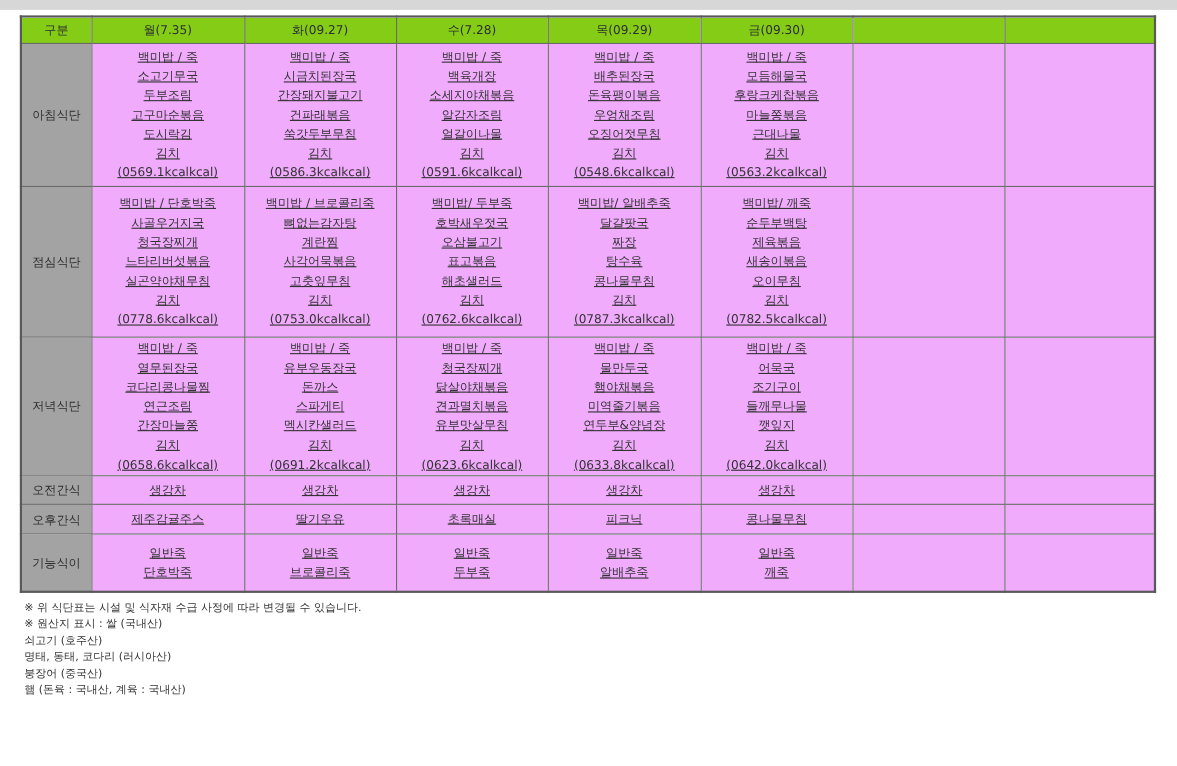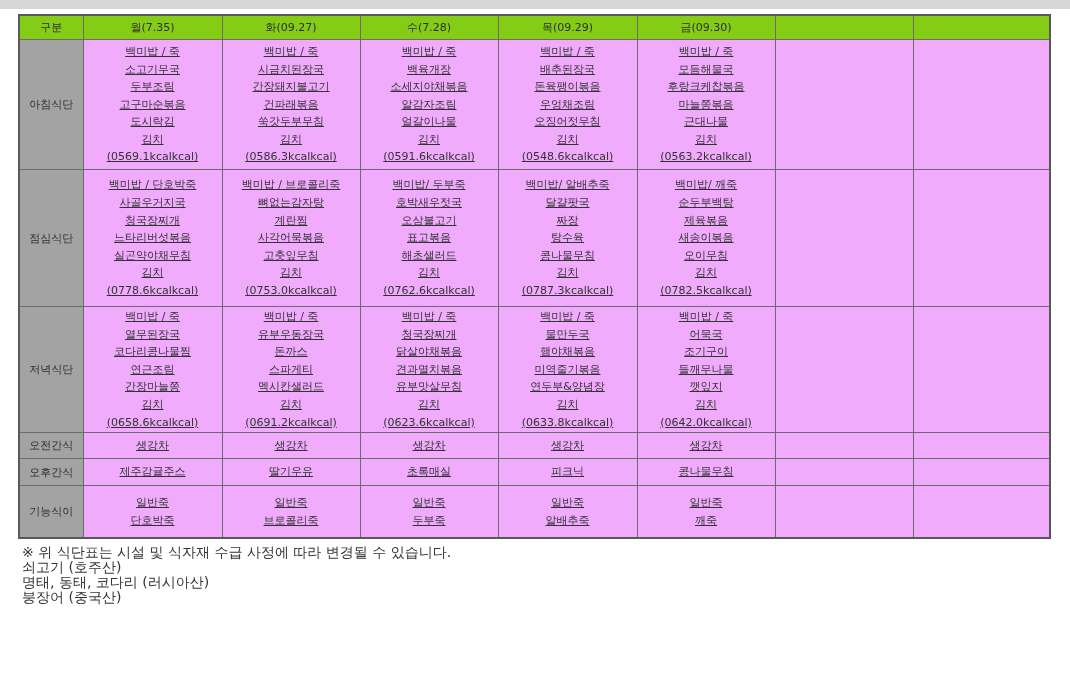--- a/index.html
+++ b/index.html
@@ -24,21 +24,21 @@
   .menu-table td.row-label{background:#a3a3a3;color:#2e2e2e;}
   .menu-table td.menu{white-space:pre-line;line-height:1.6;background:#f0abfc;text-decoration:underline;}
   tr.r-breakfast td{height:127px;}
   tr.r-lunch td{height:134px;}
   tr.r-dinner td{height:117px;}
   tr.r-snack-am td{height:23px;margin-left:35px;}
   tr.r-snack-pm td{height:24px;}
   tr.r-func td{height:49px;}
   .footnotes{
     position:absolute;left:22px;top:545px;width:1000px;
-    font-size:14px;line-height:15px;color:#333333;
+    font-size:10px;line-height:15px;color:#333333;
   }
   .footnotes .fn{white-space:pre;}
 </style>
 </head>
 <body>
 
 <div class="top-strip"></div>
 
 <table class="menu-table">
   <colgroup>
@@ -215,16 +215,18 @@
     <td class="menu">일반죽
 깨죽</td>
     <td class="menu"></td>
     <td class="menu"></td>
   </tr>
 </tbody>
   </table>
 
 <div class="footnotes">
   <div class="fn">※ 위 식단표는 시설 및 식자재 수급 사정에 따라 변경될 수 있습니다.</div>
+  <div class="fn">※ 원산지 표시 : 쌀 (국내산)</div>
   <div class="fn">쇠고기 (호주산)</div>
   <div class="fn">명태, 동태, 코다리 (러시아산)</div>
   <div class="fn">붕장어 (중국산)</div>
+  <div class="fn">햄 (돈육 : 국내산, 계육 : 국내산)</div>
 </div>
 
 </body></html>

